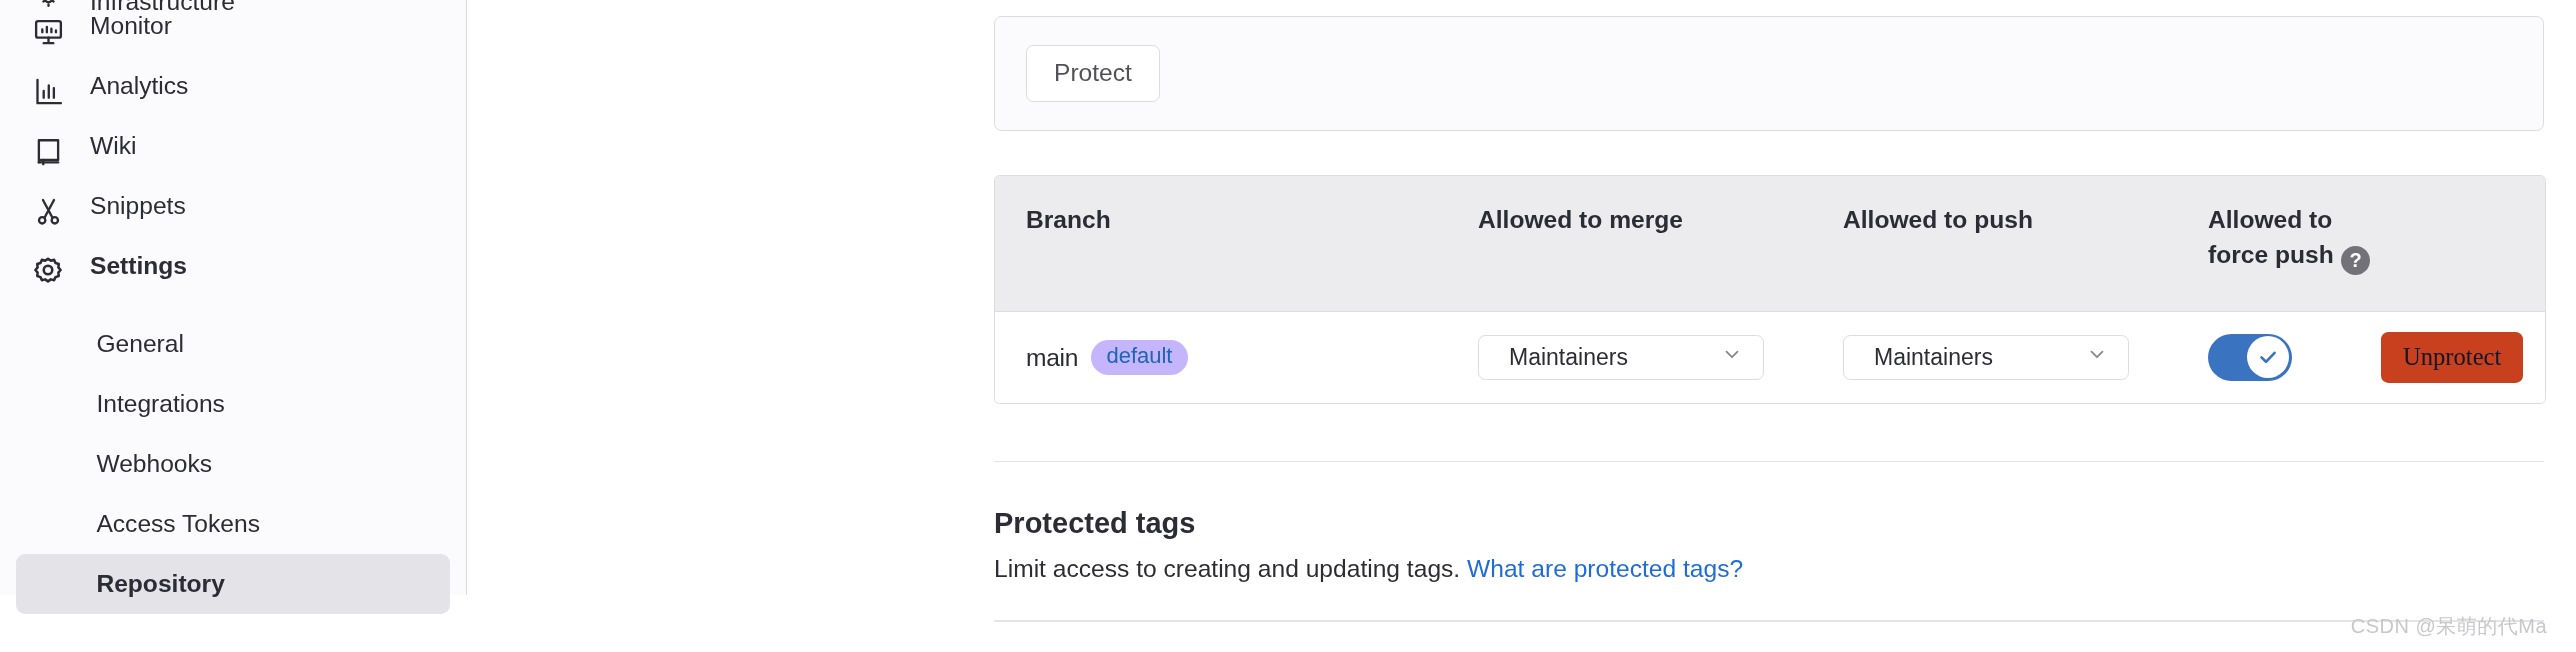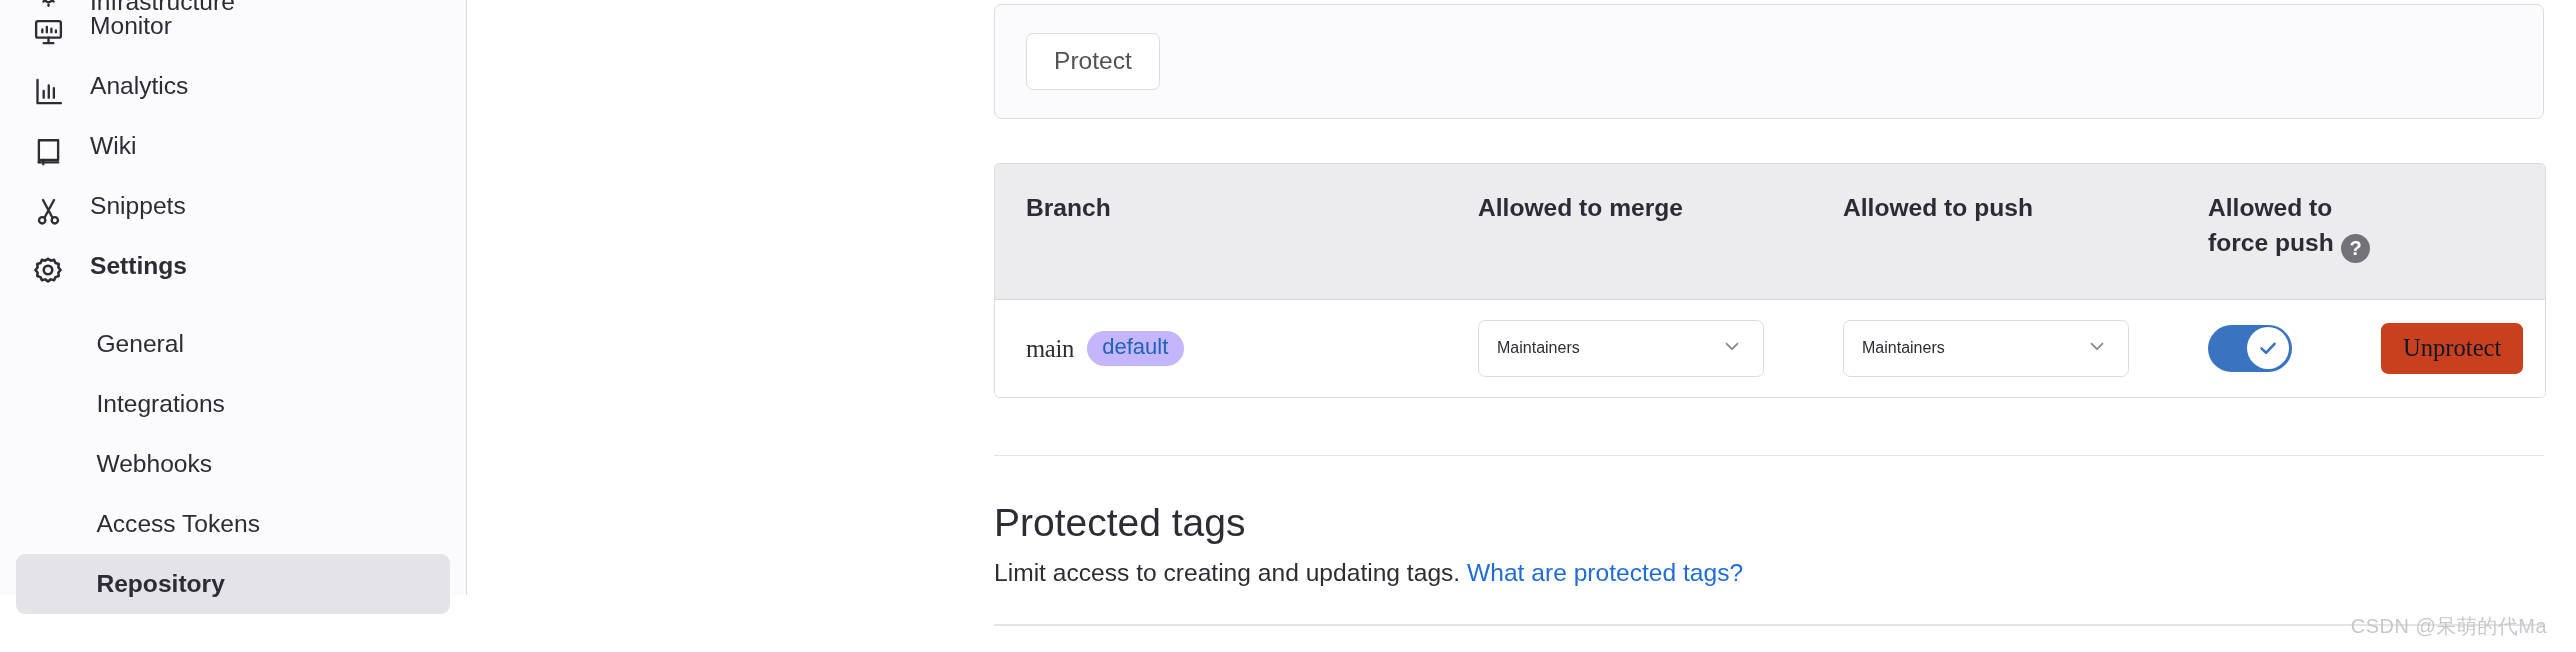--- a/index.html
+++ b/index.html
@@ -84,21 +84,21 @@
     left: 469px;
     top: 0;
     right: 0;
     height: 653px;
     background: #ffffff;
   }
 
   .content {
     position: absolute;
     left: 525px;   
-    top: 0;
+    top: 12px;
     width: 1550px;
   }
 
   
   .protect-card {
     margin-top: 3.6px;
     height: 115px;
     background: #fbfafd;
     border: 1.8px solid #dcdcde;
     border-radius: 7.3px;
@@ -151,21 +151,21 @@
   }
   .branch-table tbody td.c1 { padding-left: 31px; }
 
   .col1 { width: 483px; }
   .col2 { width: 365px; }
   .col3 { width: 365px; }
   .col4 { width: 173px; }
   .col5 { width: 164px; }
 
   .branch-name {
-    font-family: Liberation Serif, serif;
+    font-family: Liberation Sans, sans-serif;
     font-size: 24.6px;
     color: #2c2c35;
     letter-spacing: -0.3px;
   }
   .badge-default {
     display: inline-block;
     margin-left: 12.8px;
     padding: 5.5px 15.5px 7.3px;
     background: #c4b5fd;
     color: #1f64b5;
@@ -173,26 +173,26 @@
     font-size: 22px;
     line-height: 1;
     vertical-align: 2.7px;
   }
 
   .select-box {
     position: relative;
     display: inline-flex;
     align-items: center;
     width: 286px;
-    height: 57px;
-    padding: 0 18px;
+    height: 45px;
+    padding: 0 30px;
     background: #ffffff;
     border: 1.8px solid #dcdcde;
     border-radius: 7.3px;
-    font-size: 16px;
+    font-size: 23px;
     color: #2c2c35;
     cursor: pointer;
   }
   .select-box .chev {
     position: absolute;
     right: 20px;
     top: 50%;
     transform: translateY(-50%);
     display: block;
   }
@@ -253,22 +253,22 @@
 
   
   .divider {
     margin-top: 57px;
     height: 1.8px;
     background: #e4e3e8;
     width: 1550px;
   }
   .section-title {
     margin-top: 47px;
-    font-size: 39px;
-    font-weight: 400;
+    font-size: 29px;
+    font-weight: 700;
     color: #2c2c35;
     line-height: 1;
   }
   .section-desc {
     margin-top: 19px;
     font-size: 24.6px;
     color: #2c2c35;
     line-height: 1;
   }
   .section-desc a {

